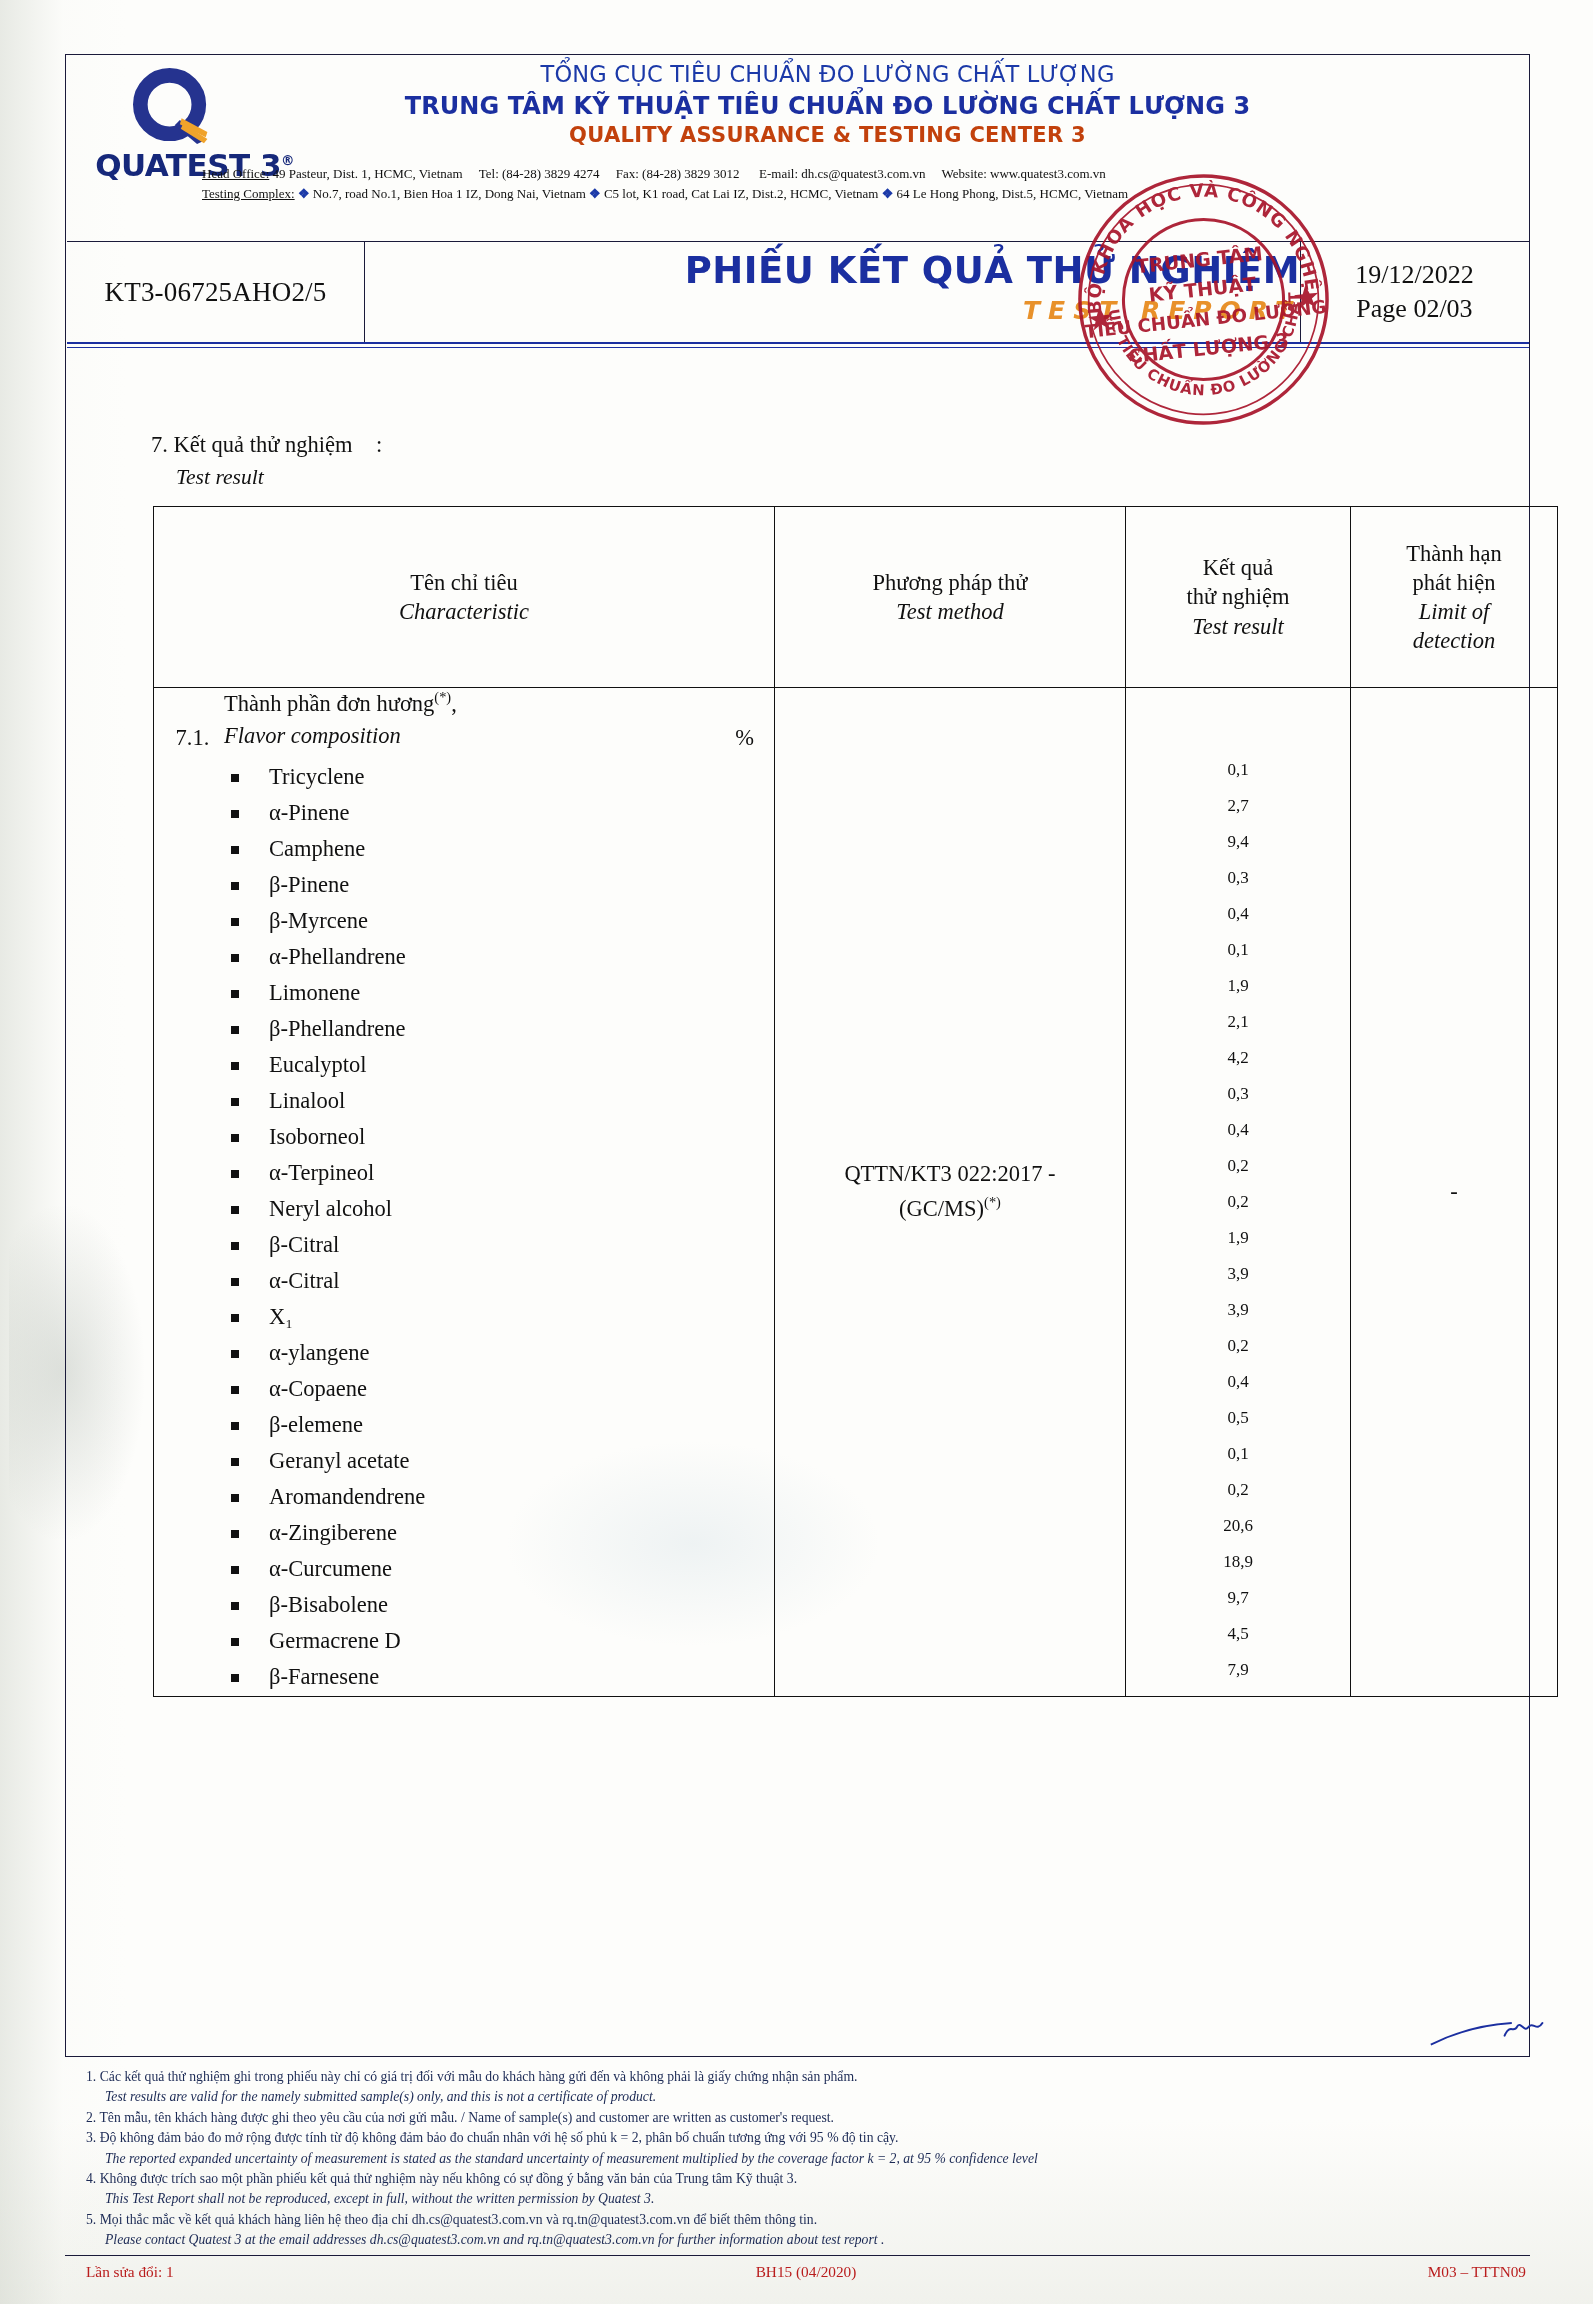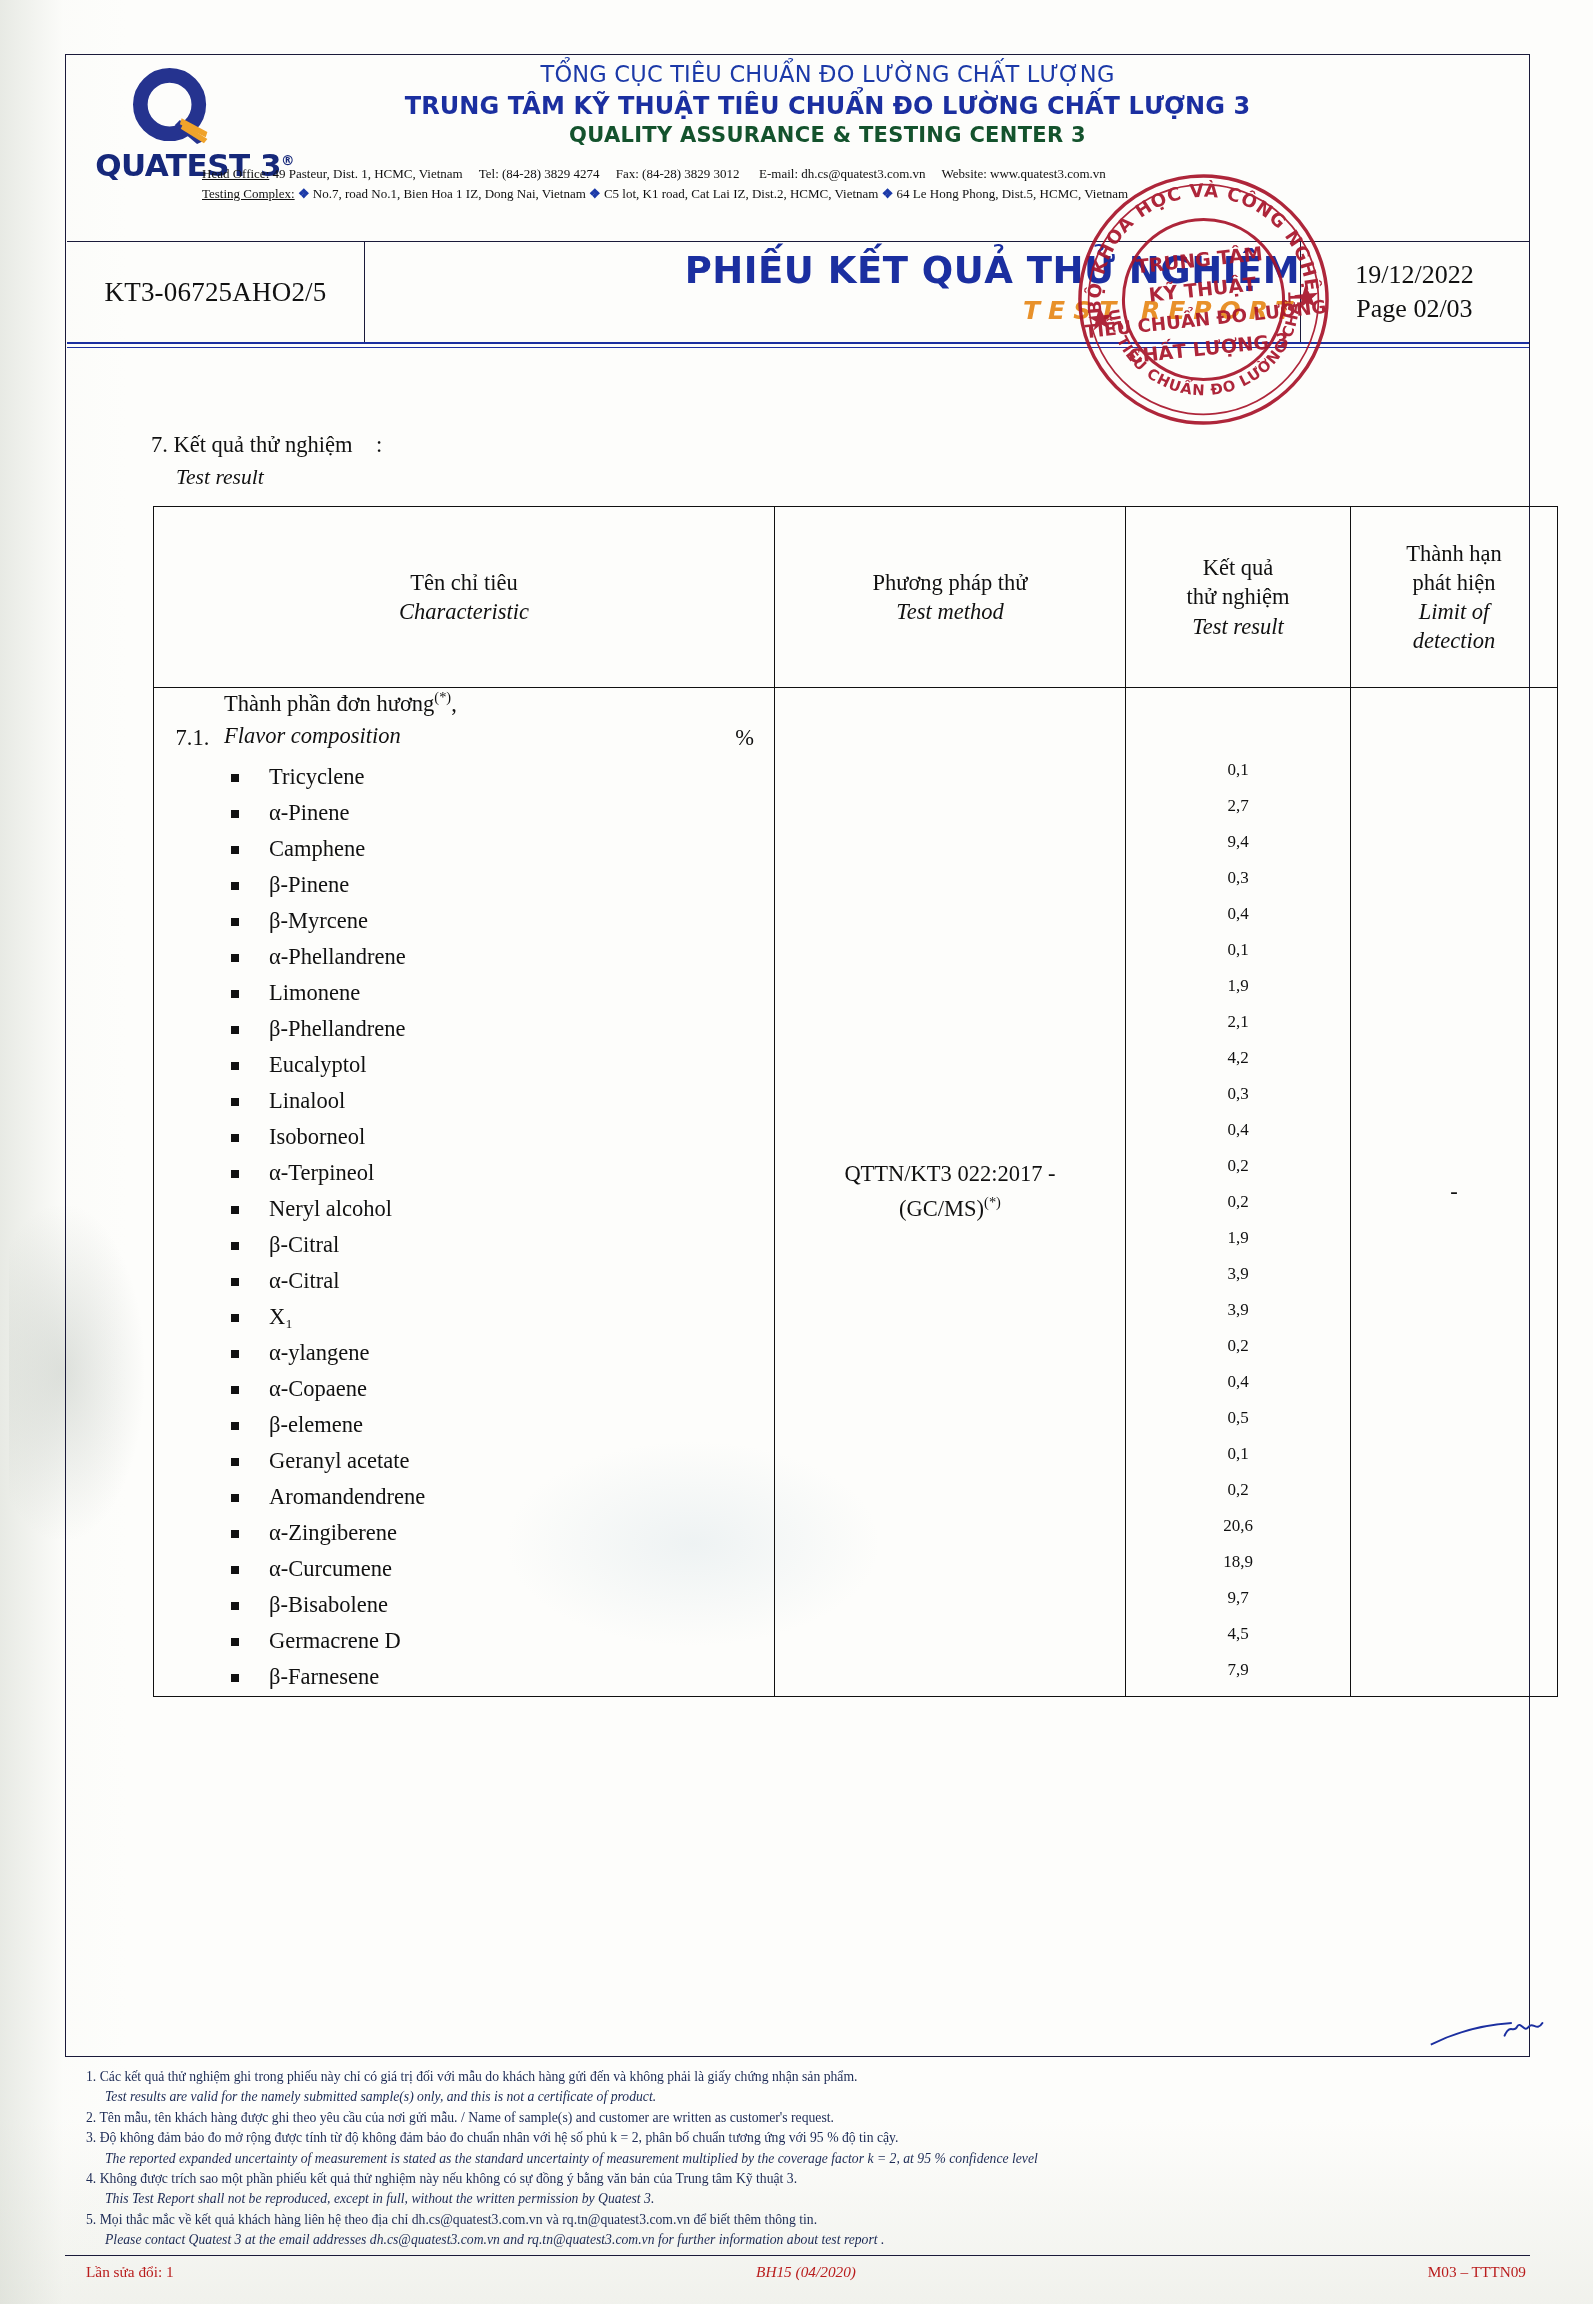--- a/index.html
+++ b/index.html
@@ -67,21 +67,21 @@
     font-size:22.5px;color:#1b39a8;letter-spacing:0.2px;margin-top:5.4px;
     white-space:nowrap;
   }
   .h-l2{
     font-family:"DejaVu Sans", sans-serif;
     font-weight:bold;font-size:24px;color:#1b2fa0;margin-top:5px;
     letter-spacing:0.1px;white-space:nowrap;
   }
   .h-l3{
     font-family:"DejaVu Sans", sans-serif;
-    font-weight:bold;font-size:21px;color:#14532d;margin-top:2.7px;
+    font-weight:bold;font-size:21px;color:#c2410c;margin-top:2.7px;
     letter-spacing:0.3px;white-space:nowrap;
   }
   .addr{
     position:absolute;left:135px;top:108px;width:1314px;
     font-size:13px;color:#101010;line-height:1.55;
   }
   .addr .u{text-decoration:underline;}
   .pin{color:#1b39a8;font-weight:bold;}
 
   .hdr-rule{
@@ -204,21 +204,21 @@
 
   .foot-rule{
     position:absolute;left:65px;top:2255px;width:1465px;height:0;
     border-top:1.4px solid #1a1a3a;
   }
   .footbar{
     position:absolute;left:86px;top:2263px;width:1440px;
     font-size:15.3px;color:#b91c1c;
     display:flex;justify-content:space-between;
   }
-  .footbar .mid{position:absolute;left:50%;transform:translateX(-50%);font-style:italic;}
+  .footbar .mid{position:absolute;left:50%;transform:translateX(-50%);}
 
   
   .seal{
     position:absolute;left:1073px;top:169px;width:261px;height:261px;
     pointer-events:none;opacity:.92;
   }
 </style>
 </head>
 <body>
 

